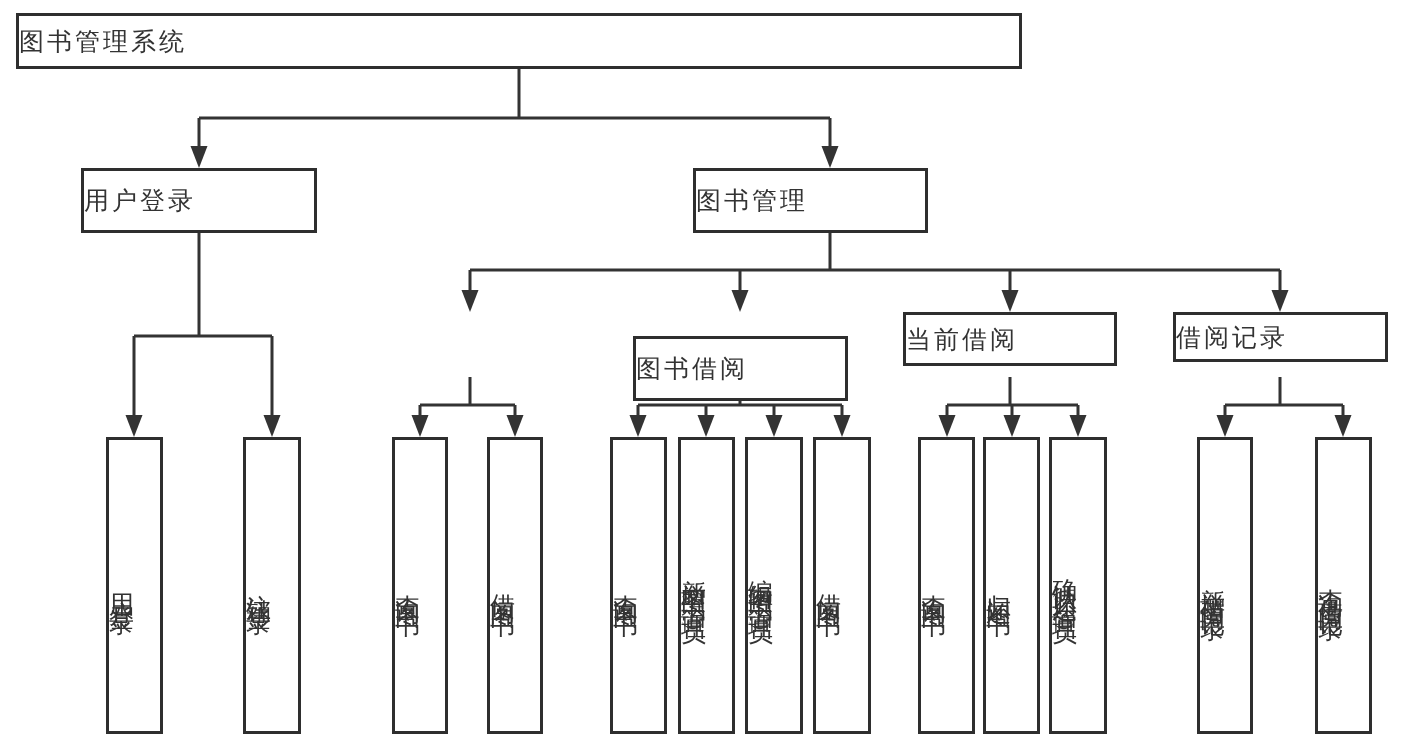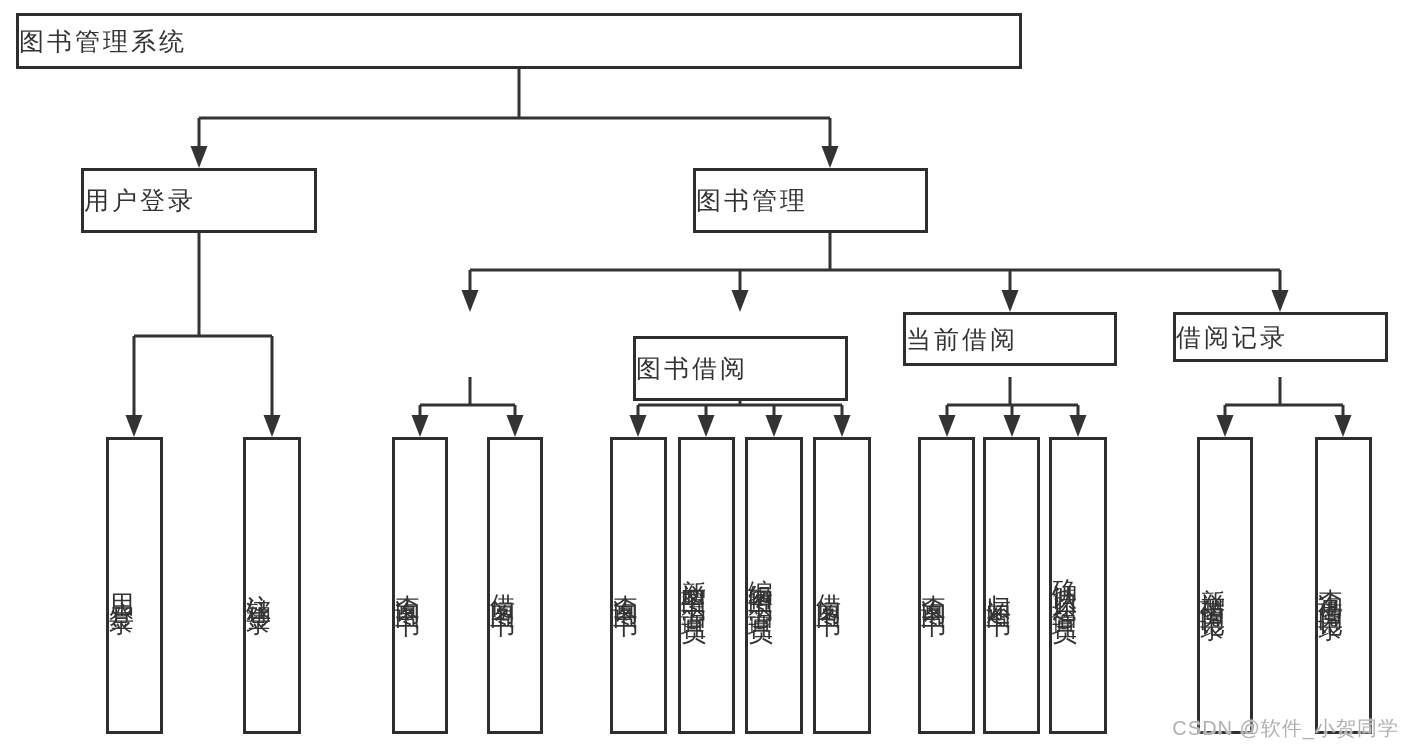--- a/index.html
+++ b/index.html
@@ -137,14 +137,13 @@
   <div class="box leaf p-cb-confirm">
     <span class="vlabel">确认归还（管理员）</span>
   </div>
   <div class="box leaf p-br-add">
     <span class="vlabel">新增借阅记录</span>
   </div>
   <div class="box leaf p-br-query">
     <span class="vlabel">查询借阅记录</span>
   </div>
 
-  <div class="watermark">CSDN @软件_小贺同学</div>
 </div>
 
 </body></html>

